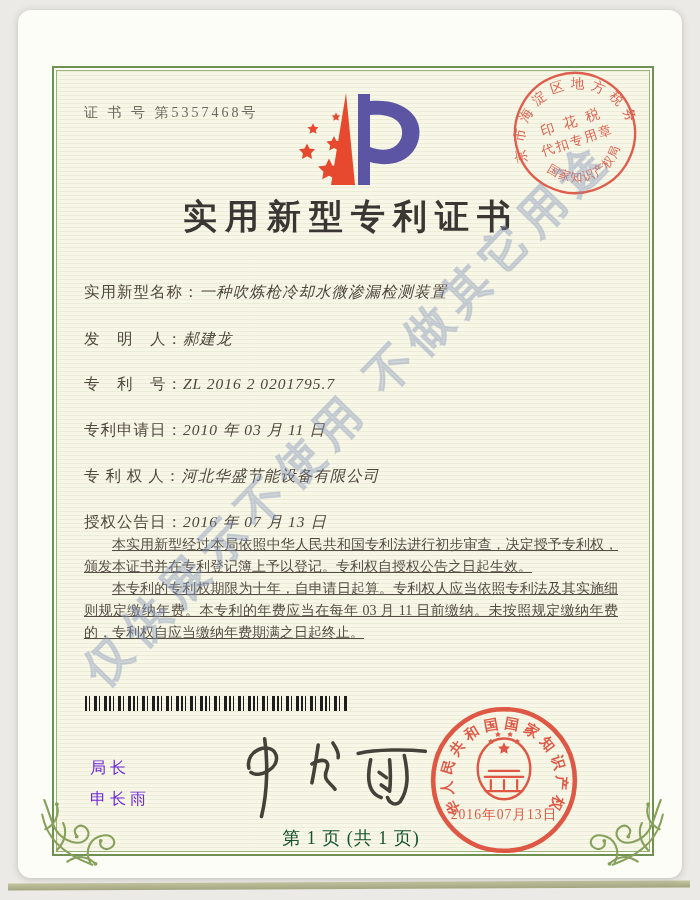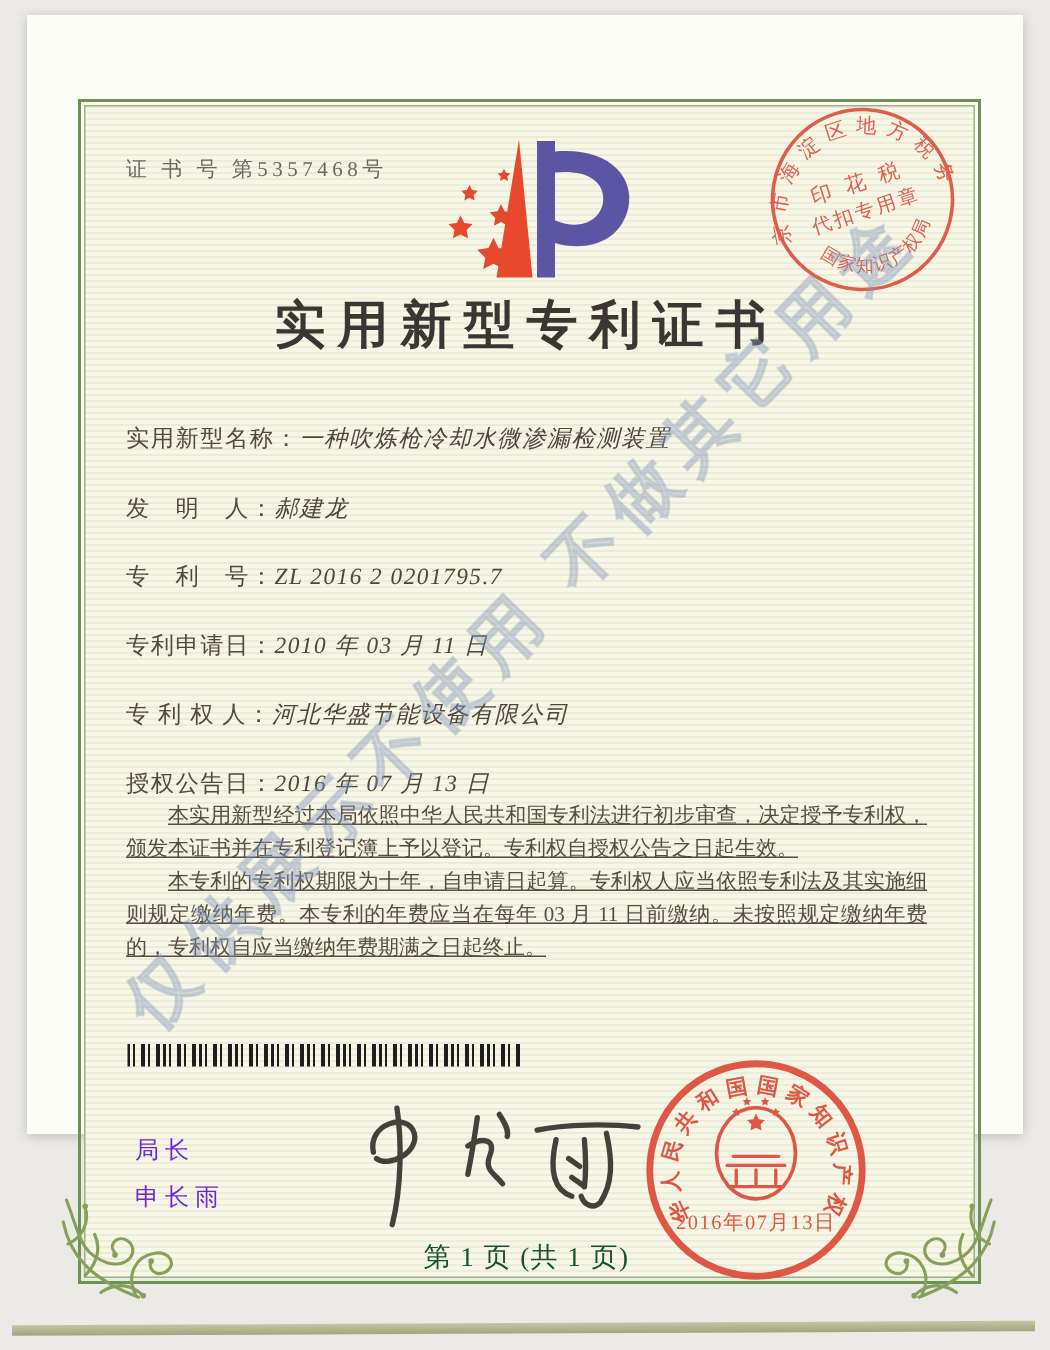--- a/index.html
+++ b/index.html
@@ -7,23 +7,24 @@
     width:700px;height:900px;position:relative;overflow:hidden;
     background:#eceae6;
     font-family:"Liberation Serif","DejaVu Serif",serif;
   }
   .scan-edge-bottom{
     position:absolute;left:8px;top:882px;width:682px;height:7px;
     background:linear-gradient(#b9bd8e,#8f9466);
     transform:rotate(-0.25deg);opacity:.8;
   }
   .sheet{
-    position:absolute;left:18px;top:10px;width:664px;height:746px;
+    position:absolute;left:18px;top:10px;width:664px;height:868px;
     background:#fdfdf8;
     box-shadow:0 1px 7px rgba(60,60,50,.25);
+    border-radius:13px;
   }
   .frame-outer{
     position:absolute;left:34px;top:56px;width:598px;height:786px;
     border:2px solid #6f9153;
   }
   .frame-inner{
     position:absolute;left:2px;top:2px;right:2px;bottom:2px;
     border:1px solid #9ab37a;
     background:
       repeating-linear-gradient(180deg, rgba(166,190,140,.17) 0 1px, rgba(0,0,0,0) 1px 4px),

